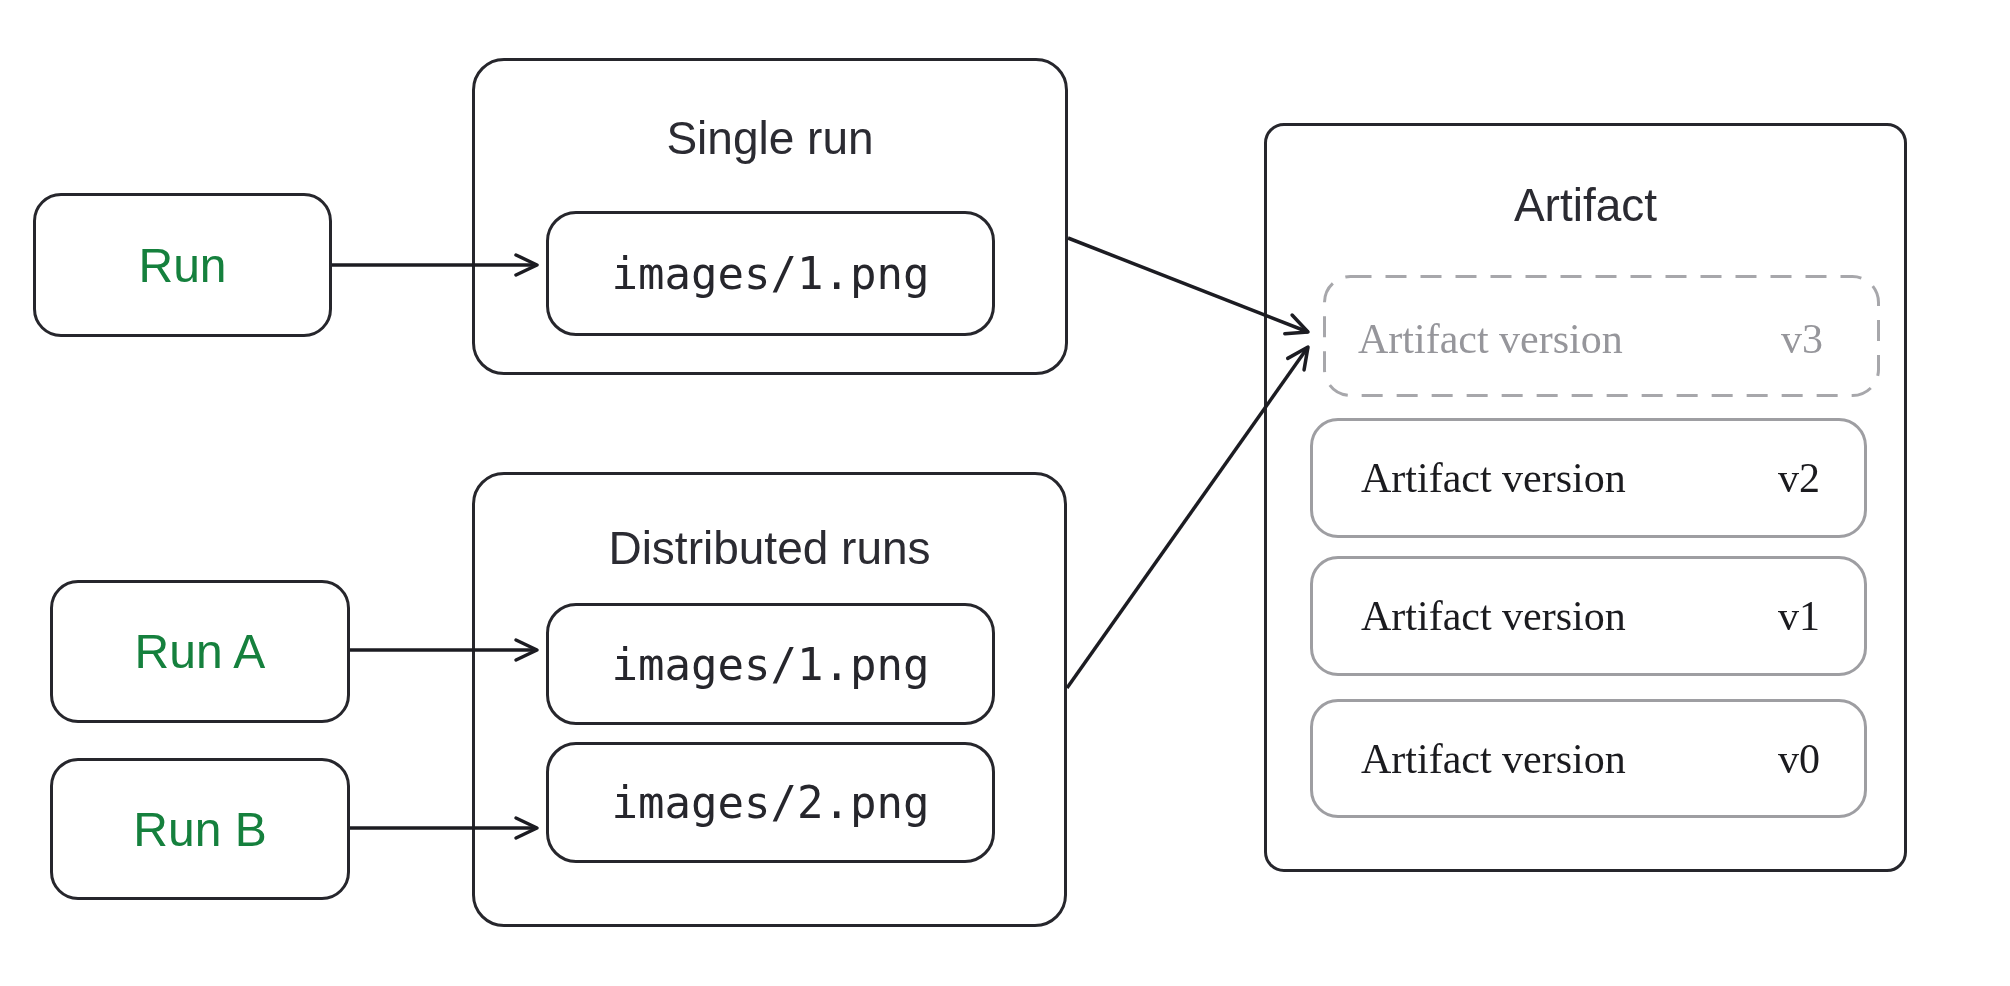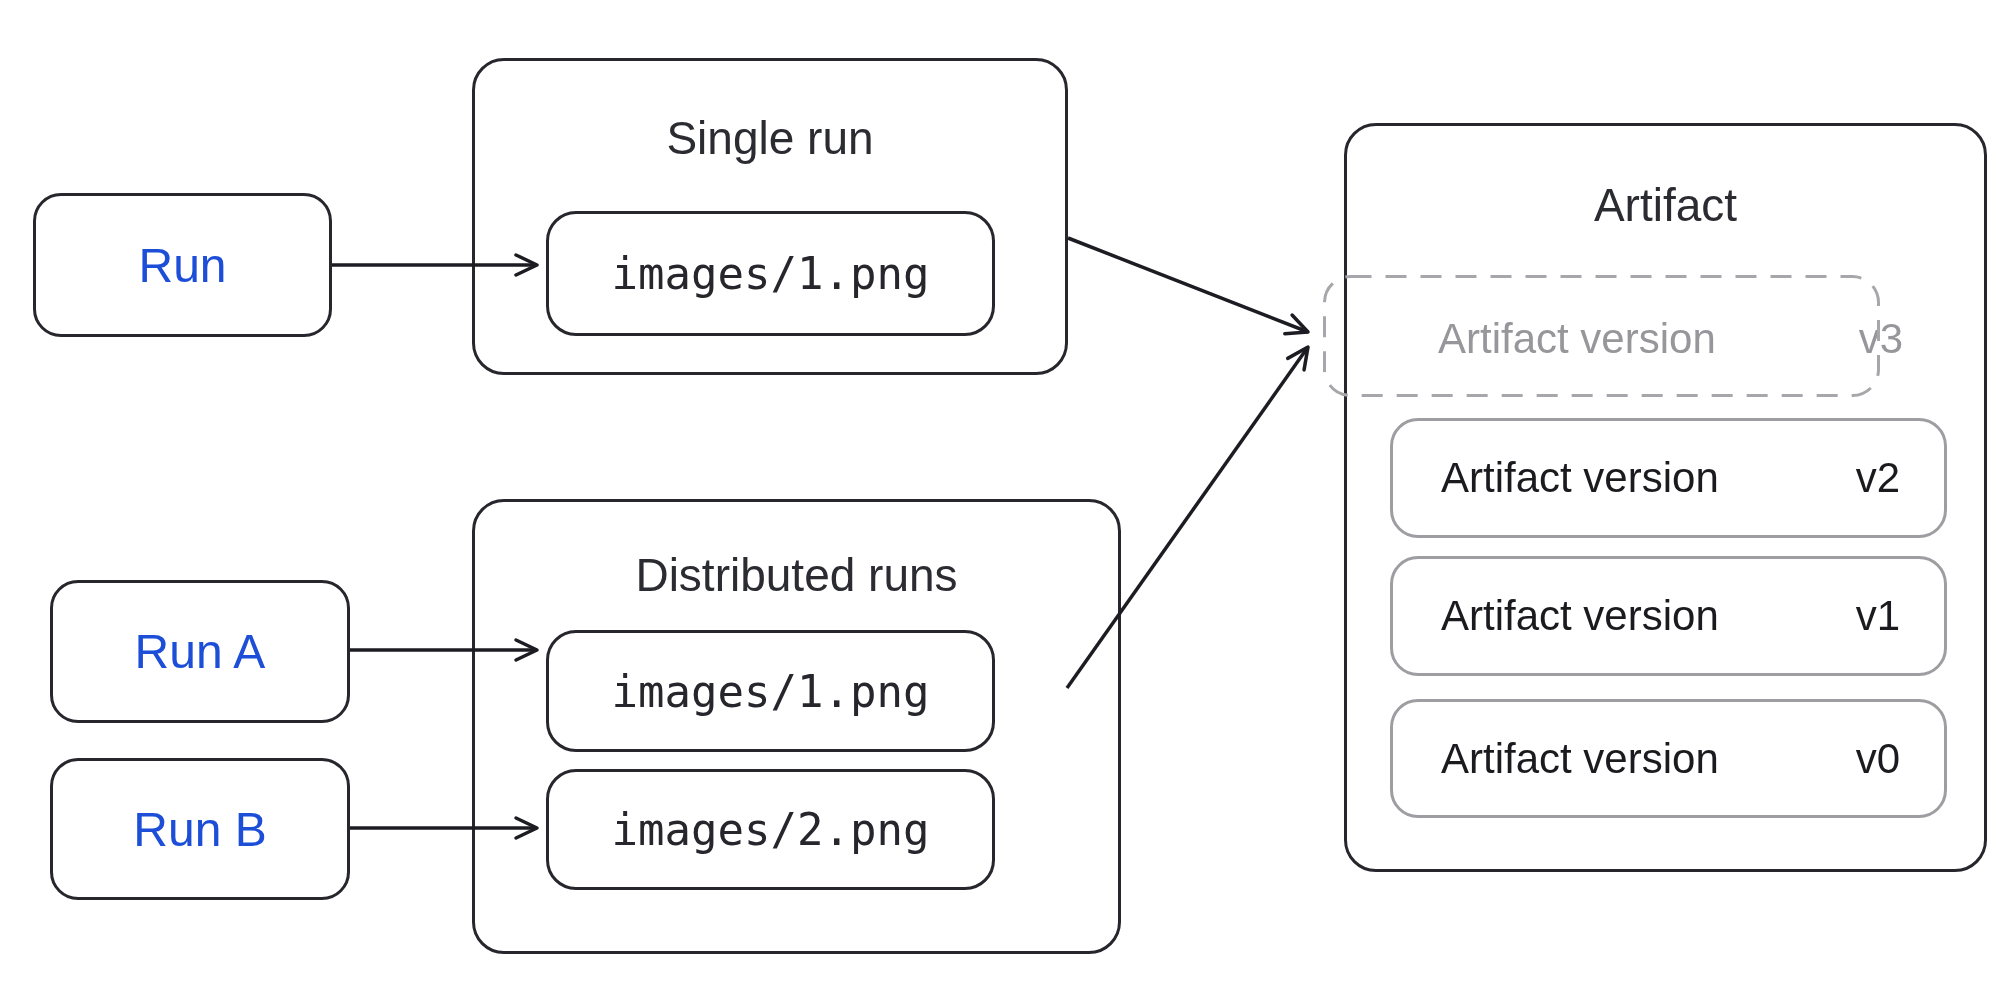--- a/index.html
+++ b/index.html
@@ -21,21 +21,21 @@
     box-sizing: border-box;
     background: #ffffff;
     border: 3.5px solid #26262c;
   }
   .node {
     border-radius: 28px;
     display: flex;
     align-items: center;
     justify-content: center;
     font-size: 48px;
-    color: #1d4ed8;
+    color: #15803d;
   }
   .container-box {
     border-radius: 32px;
   }
   .group-title {
     position: absolute;
     left: 0;
     width: 100%;
     text-align: center;
     font-size: 46px;
@@ -56,20 +56,21 @@
     box-sizing: border-box;
     background: #ffffff;
     border: 3px solid #9e9ea2;
     border-radius: 28px;
     display: flex;
     align-items: center;
     justify-content: space-between;
     padding: 0 44px 0 48px;
     font-size: 42px;
     color: #1b1b1f;
+    font-family: Liberation Serif, serif;
   }
   .version-box.pending {
     border: none; 
     color: #96969b;
   }
   .version-tag {
     margin-left: 32px;
   }
   .arrow-layer {
     position: absolute;
@@ -82,26 +83,26 @@
 
   
   #run-box      { left: 33px;   top: 193px; width: 299px; height: 144px; }
   #run-a-box    { left: 50px;   top: 580px; width: 300px; height: 143px; }
   #run-b-box    { left: 50px;   top: 758px; width: 300px; height: 142px; }
 
   #single-run-container { left: 472px; top: 58px;  width: 596px; height: 317px; }
   #single-run-title     { top: 50px; }
   #single-run-file      { position: absolute; left: 71px; top: 150px; width: 449px; height: 125px; }
 
-  #distributed-container { left: 472px; top: 499px; width: 649px; height: 455px; }
+  #distributed-container { left: 472px; top: 472px; width: 595px; height: 455px; }
   #distributed-title     { top: 46px; }
   #distributed-file-1    { position: absolute; left: 71px; top: 128px; width: 449px; height: 122px; }
   #distributed-file-2    { position: absolute; left: 71px; top: 267px; width: 449px; height: 121px; }
 
-  #artifact-container { left: 1344px; top: 123px; width: 643px; height: 749px; border-radius: 32px; }
+  #artifact-container { left: 1264px; top: 123px; width: 643px; height: 749px; border-radius: 20px; }
   #artifact-title     { top: 52px; }
   #version-v3 { left: 43px; top: 152px; width: 557px; height: 122px; }
   #version-v2 { left: 43px; top: 292px; width: 557px; height: 120px; }
   #version-v1 { left: 43px; top: 430px; width: 557px; height: 120px; }
   #version-v0 { left: 43px; top: 573px; width: 557px; height: 119px; }
 </style>
 </head>
 <body>
 
 <div class="stage">

